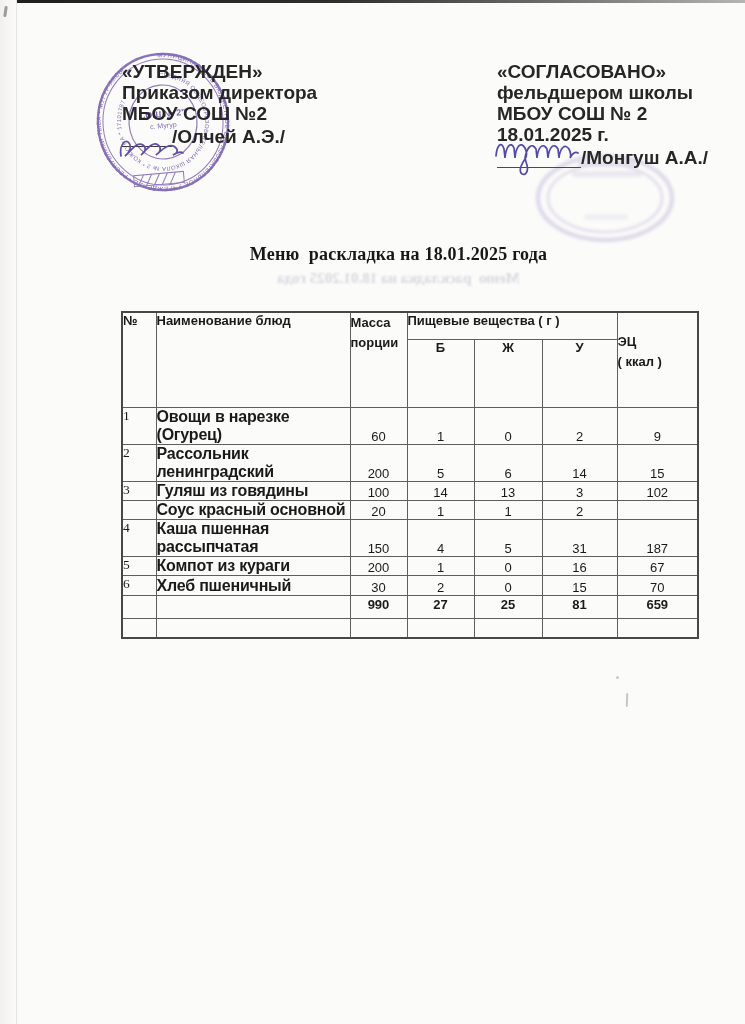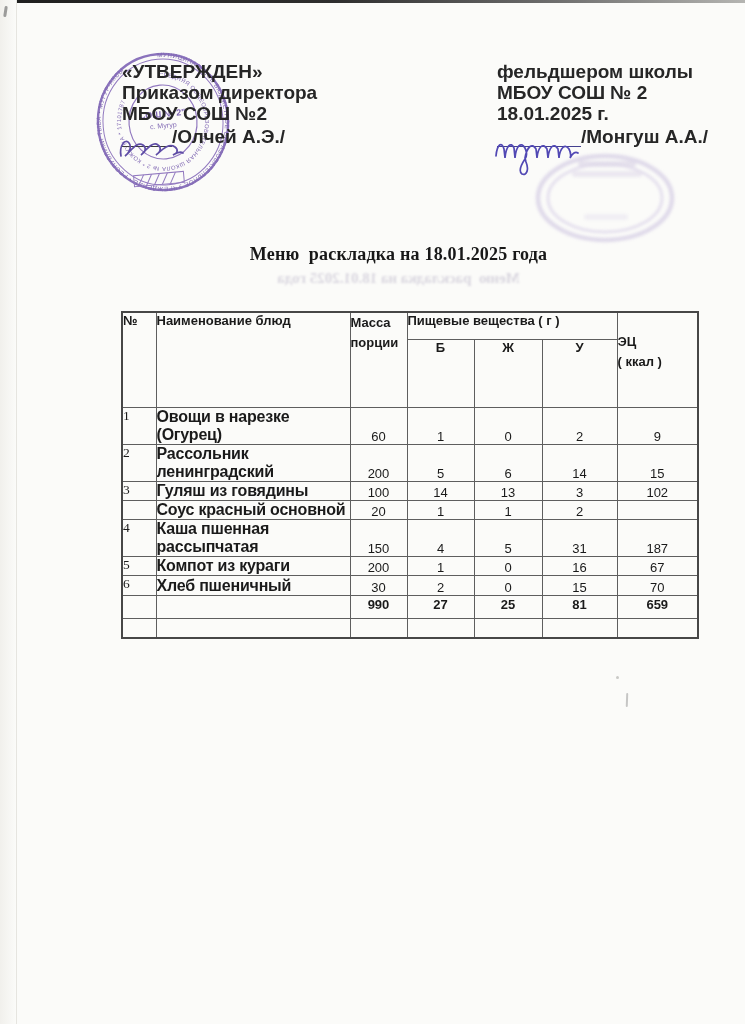--- a/index.html
+++ b/index.html
@@ -123,20 +123,21 @@
       <span class="sig-line sig-line-approved"></span>
       <span>/Олчей А.Э./</span>
     </div>
   </div>
   <svg class="sig-svg sig-approved-svg" width="70" height="28" viewBox="0 0 70 28">
     <path d="M5,22 C3,12 9,4 13,9 C16,13 13,20 9,22 C15,17 21,7 27,11 C31,14 29,19 25,21
              C31,15 37,7 42,11 C46,14 44,19 40,21 C47,15 53,9 59,13 C63,16 61,20 57,21 C60,19 64,17 67,19" fill="none" stroke="#5f4da6" stroke-width="1.7" stroke-linecap="round"></path>
   </svg>
 
   <div class="block block-agreed">
+    <div>«СОГЛАСОВАНО»</div>
     <div>фельдшером школы</div>
     <div>МБОУ СОШ № 2</div>
     <div>18.01.2025 г.</div>
     <div class="sig-row">
       <span class="sig-line sig-line-agreed"></span>
       <span>/Монгуш А.А./</span>
     </div>
   </div>
   <svg class="sig-svg sig-agreed-svg" width="96" height="48" viewBox="0 0 96 48">
     <path d="M4,27 C5,15 10,12 12,20 L13,29 C14,17 19,12 22,19 L23,29

